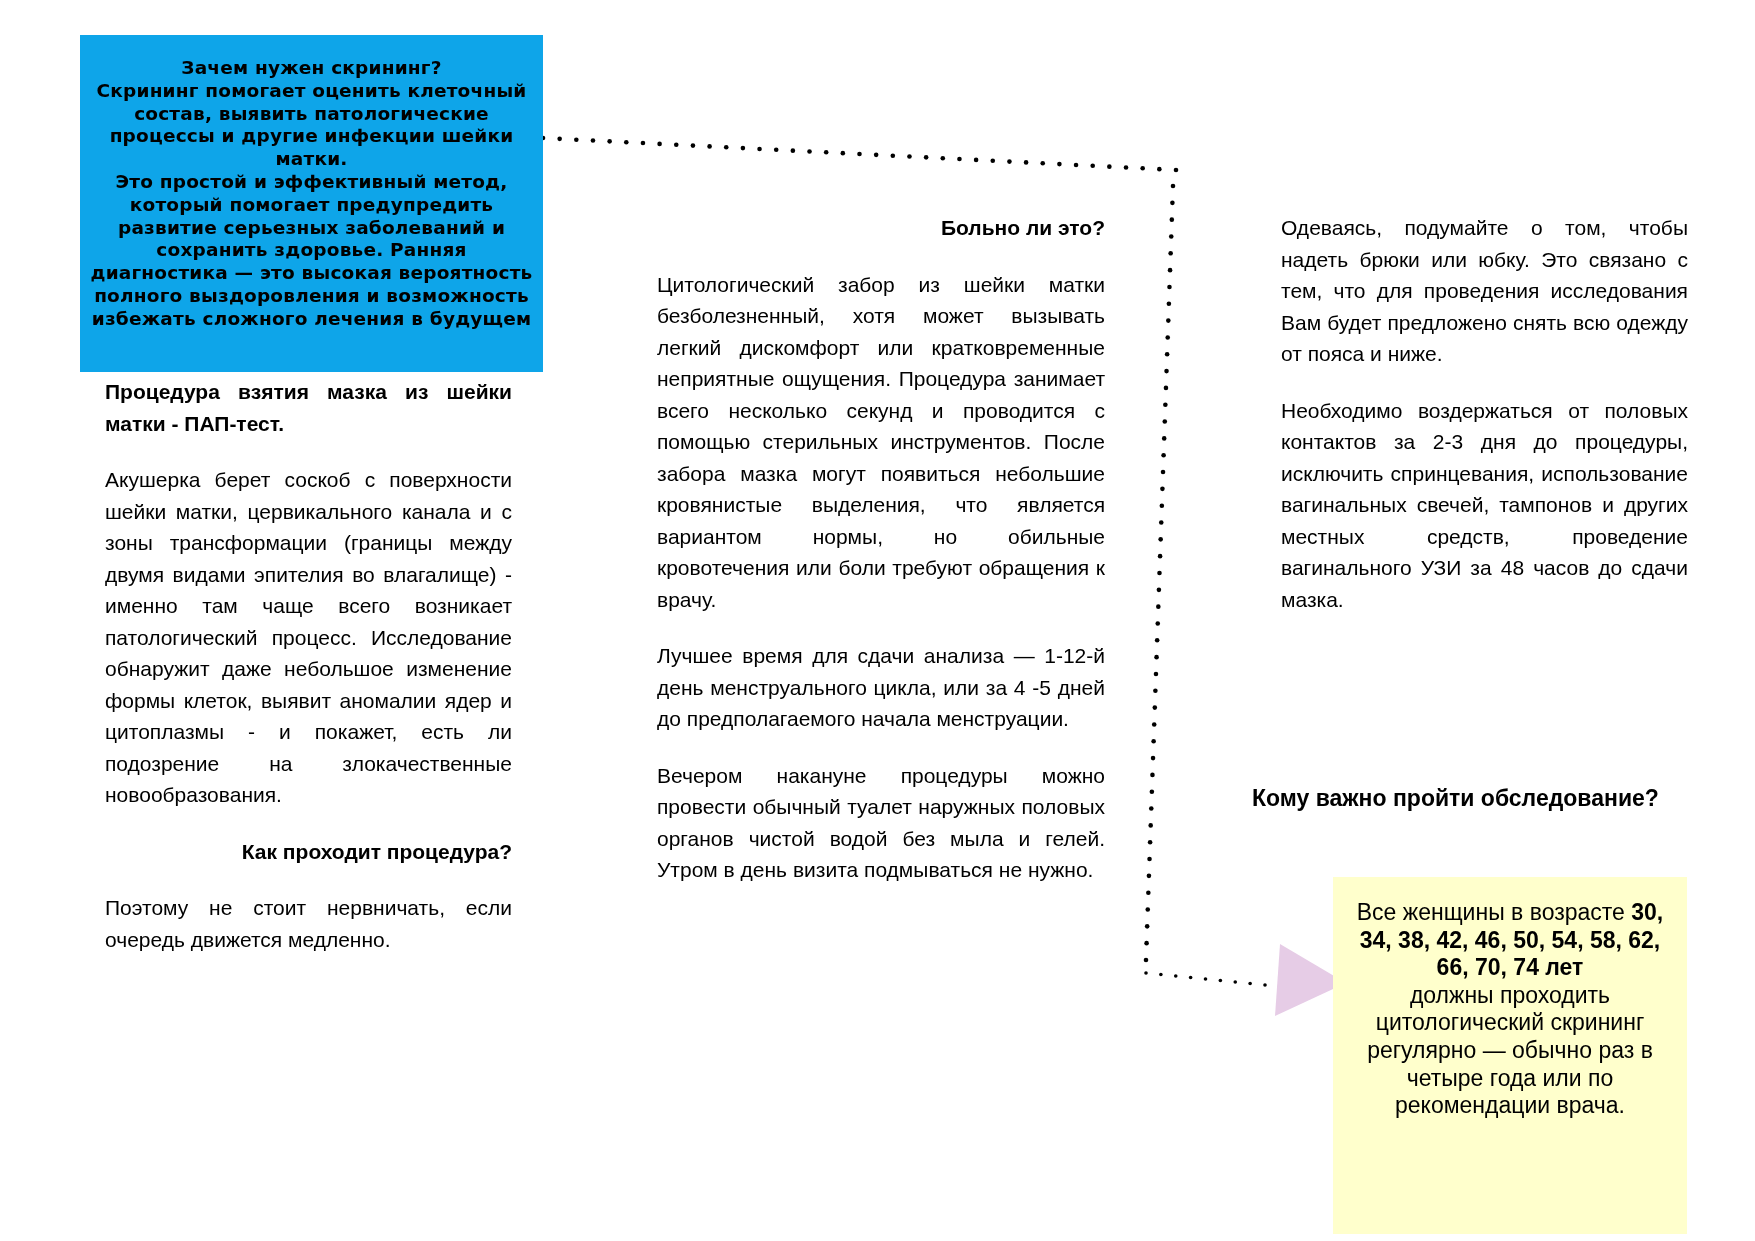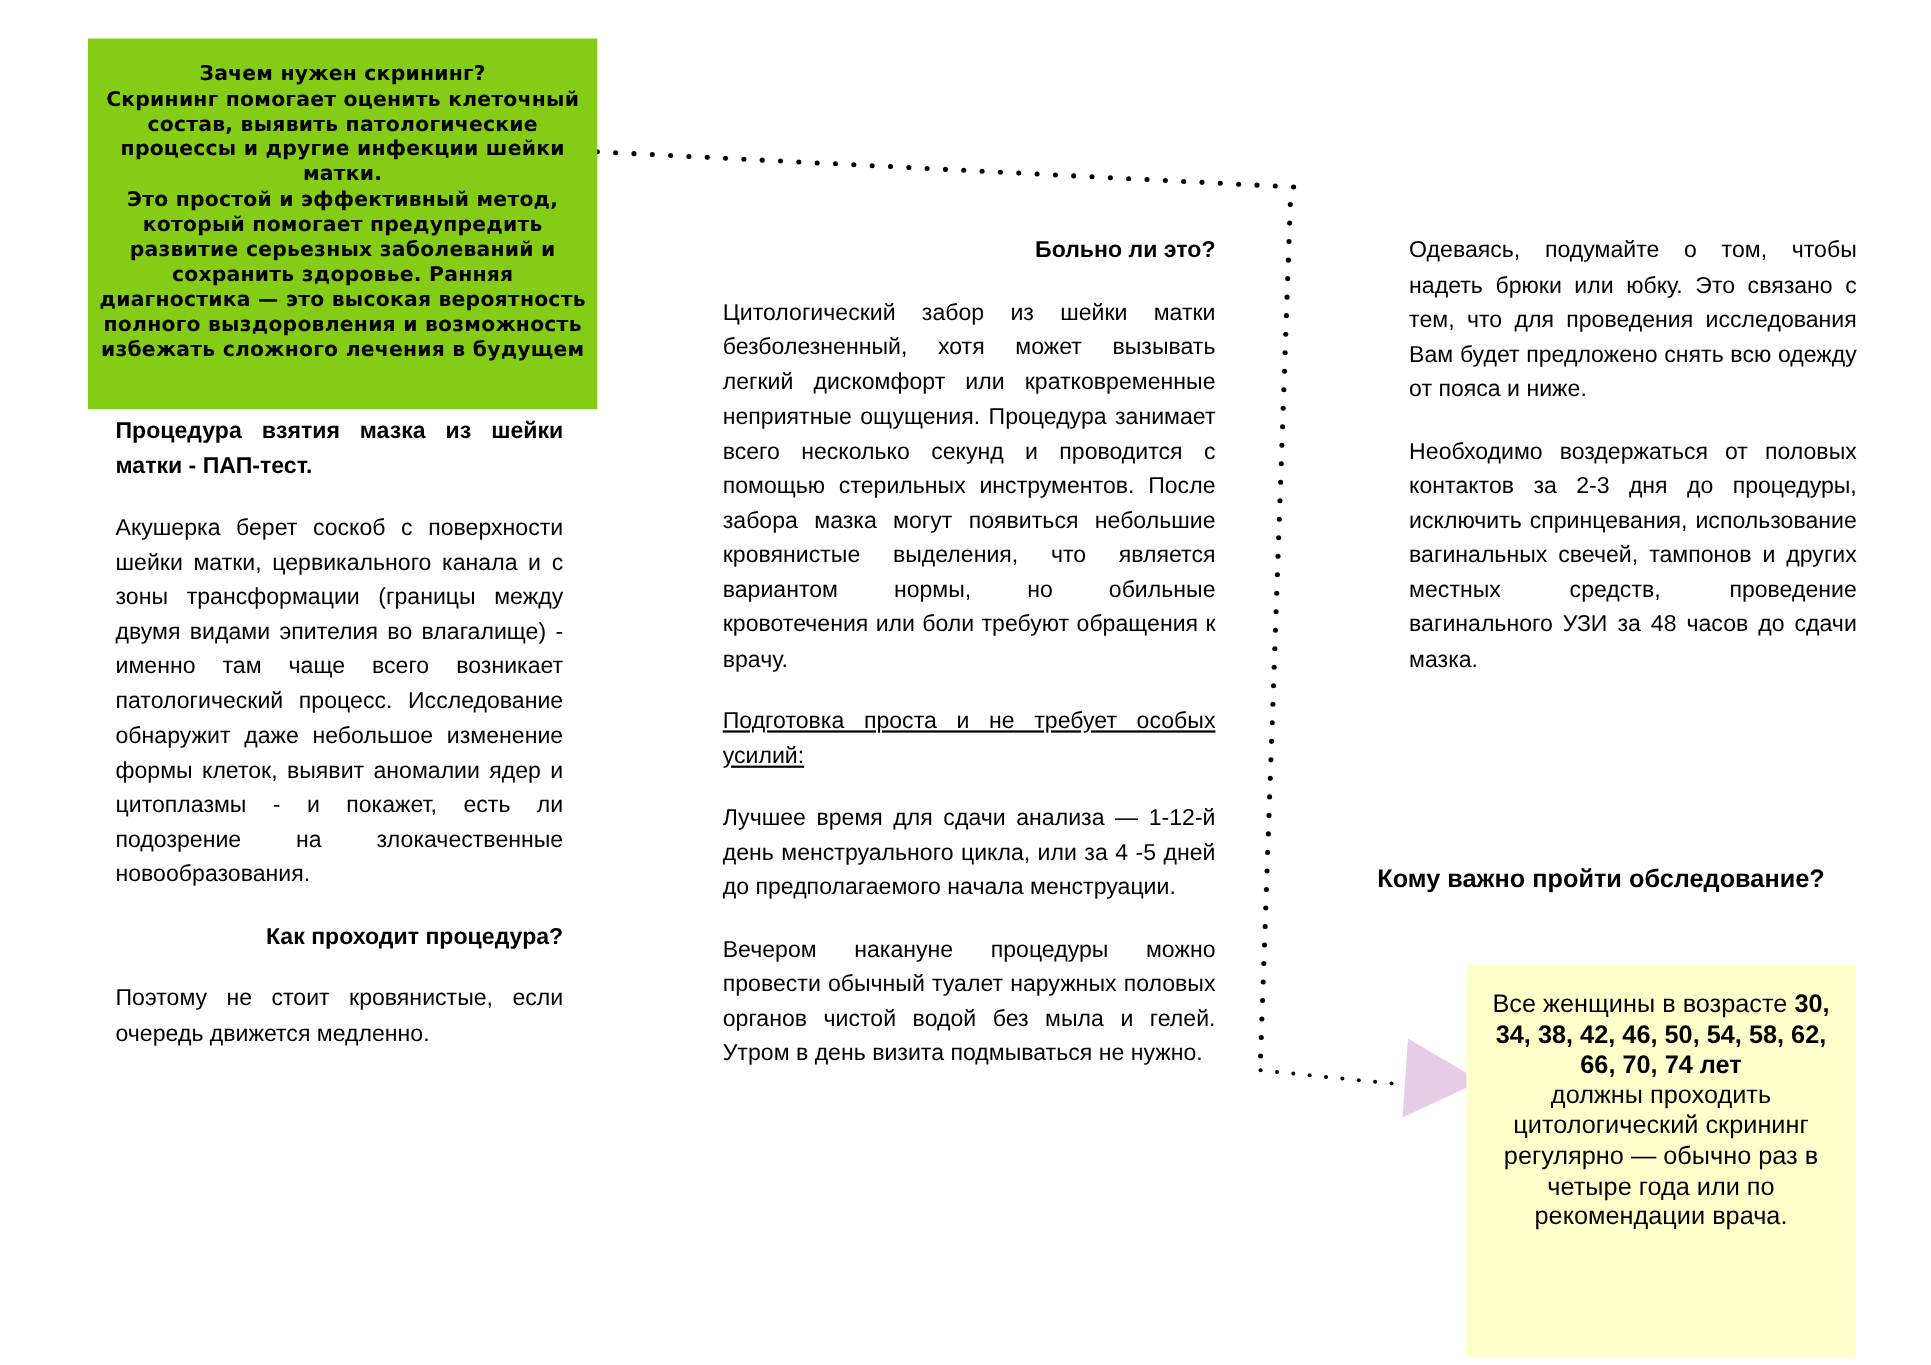--- a/index.html
+++ b/index.html
@@ -3,21 +3,21 @@
 <meta charset="utf-8">
 <style>
   html, body { margin:0; padding:0; }
   body {
     width:1755px; height:1241px; position:relative; overflow:hidden;
     background:#ffffff; color:#000;
     font-family:"Liberation Sans", sans-serif;
   }
   .callout-top {
     position:absolute; left:80px; top:35px; width:463px; height:337px;
-    background:#84cc16; box-sizing:border-box; padding:22px 6px 0 6px;
+    background:#0ea5e9; box-sizing:border-box; padding:22px 6px 0 6px;
     text-align:center; font-family:"DejaVu Sans", sans-serif; font-weight:bold;
     font-size:18.5px; line-height:22.8px; letter-spacing:0.2px;
   }
   .col { position:absolute; font-size:21px; line-height:31.5px; text-align:justify; }
   .col p { margin:0 0 25px 0; }
   .col h3 { margin:0 0 25px 0; font-size:21px; line-height:31.5px; font-weight:bold; text-align:right; }
   .col-left { left:105px; top:376px; width:407px; }
   .col-mid { left:657px; top:212px; width:448px; }
   .col-right { left:1252px; top:212px; width:407px;margin-left:29px; }
   .u { text-decoration:underline; }
@@ -137,27 +137,26 @@
 <div class="callout-top">
   <div>Зачем нужен скрининг?</div>
   <div>Скрининг помогает оценить клеточный состав, выявить патологические процессы и другие инфекции шейки матки.</div>
   <div>Это простой и эффективный метод, который помогает предупредить развитие серьезных заболеваний и сохранить здоровье. Ранняя диагностика — это высокая вероятность полного выздоровления и возможность избежать сложного лечения в будущем</div>
 </div>
 
 <div class="col col-left">
   <h3 style="text-align:justify;">Процедура взятия мазка из шейки матки - ПАП-тест.</h3>
   <p>Акушерка берет соскоб с поверхности шейки матки, цервикального канала и с зоны трансформации (границы между двумя видами эпителия во влагалище) - именно там чаще всего возникает патологический процесс. Исследование обнаружит даже небольшое изменение формы клеток, выявит аномалии ядер и цитоплазмы - и покажет, есть ли подозрение на злокачественные новообразования.</p>
   <h3>Как проходит процедура?</h3>
-  <p>Поэтому не стоит кровянистые, если очередь движется медленно.</p>
+  <p>Поэтому не стоит нервничать, если очередь движется медленно.</p>
 </div>
 
 <div class="col col-mid">
   <h3>Больно ли это?</h3>
   <p>Цитологический забор из шейки матки безболезненный, хотя может вызывать легкий дискомфорт или кратковременные неприятные ощущения. Процедура занимает всего несколько секунд и проводится с помощью стерильных инструментов. После забора мазка могут появиться небольшие кровянистые выделения, что является вариантом нормы, но обильные кровотечения или боли требуют обращения к врачу.</p>
-  <p class="u">Подготовка проста и не требует особых усилий:</p>
   <p>Лучшее время для сдачи анализа — 1-12-й день менструального цикла, или за 4 -5 дней до предполагаемого начала менструации.</p>
   <p>Вечером накануне процедуры можно провести обычный туалет наружных половых органов чистой водой без мыла и гелей. Утром в день визита подмываться не нужно.</p>
 </div>
 
 <div class="col col-right">
   <p>Одеваясь, подумайте о том, чтобы надеть брюки или юбку. Это связано с тем, что для проведения исследования Вам будет предложено снять всю одежду от пояса и ниже.</p>
   <p>Необходимо воздержаться от половых контактов за 2-3 дня до процедуры, исключить спринцевания, использование вагинальных свечей, тампонов и других местных средств, проведение вагинального УЗИ за 48 часов до сдачи мазка.</p>
 </div>
 
 <div class="right-heading">Кому важно пройти обследование?</div>

